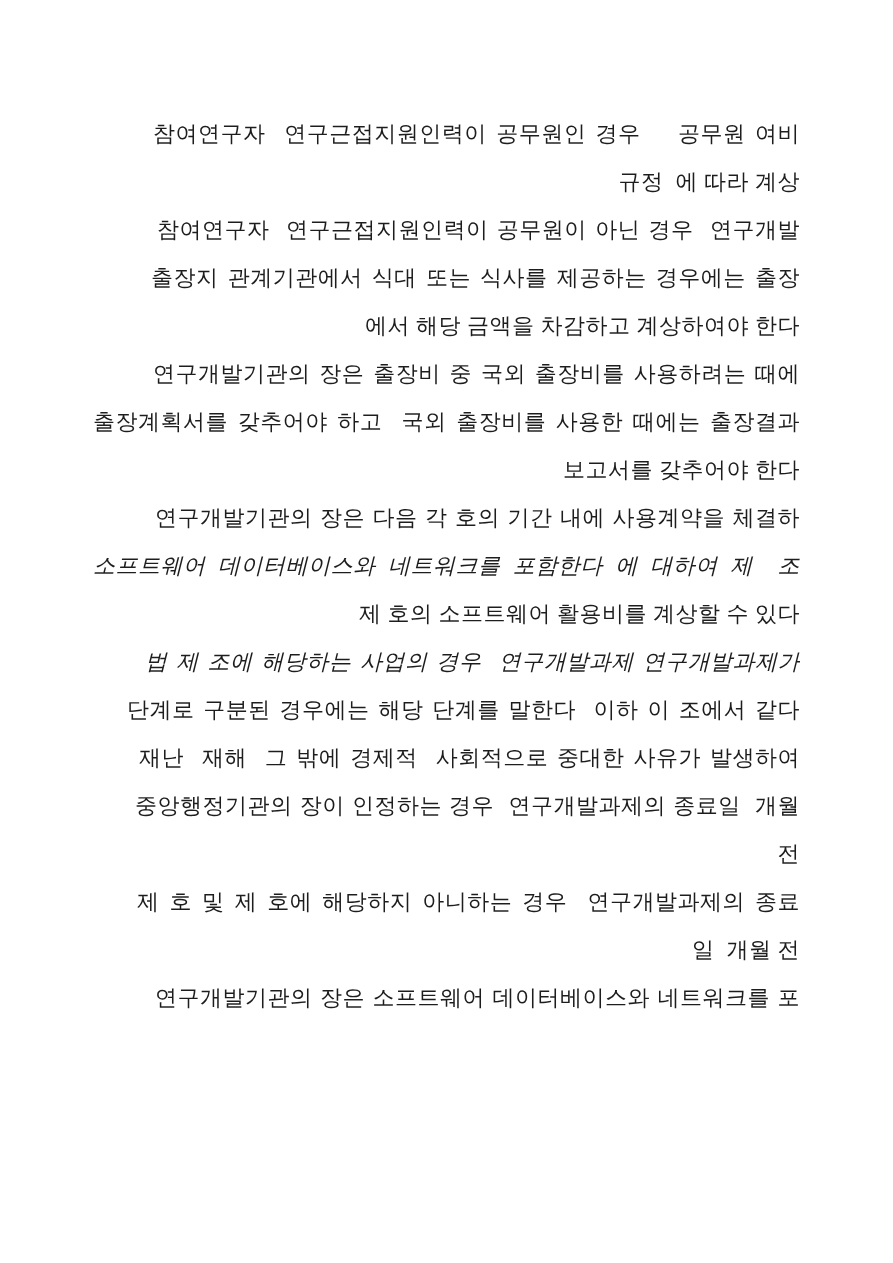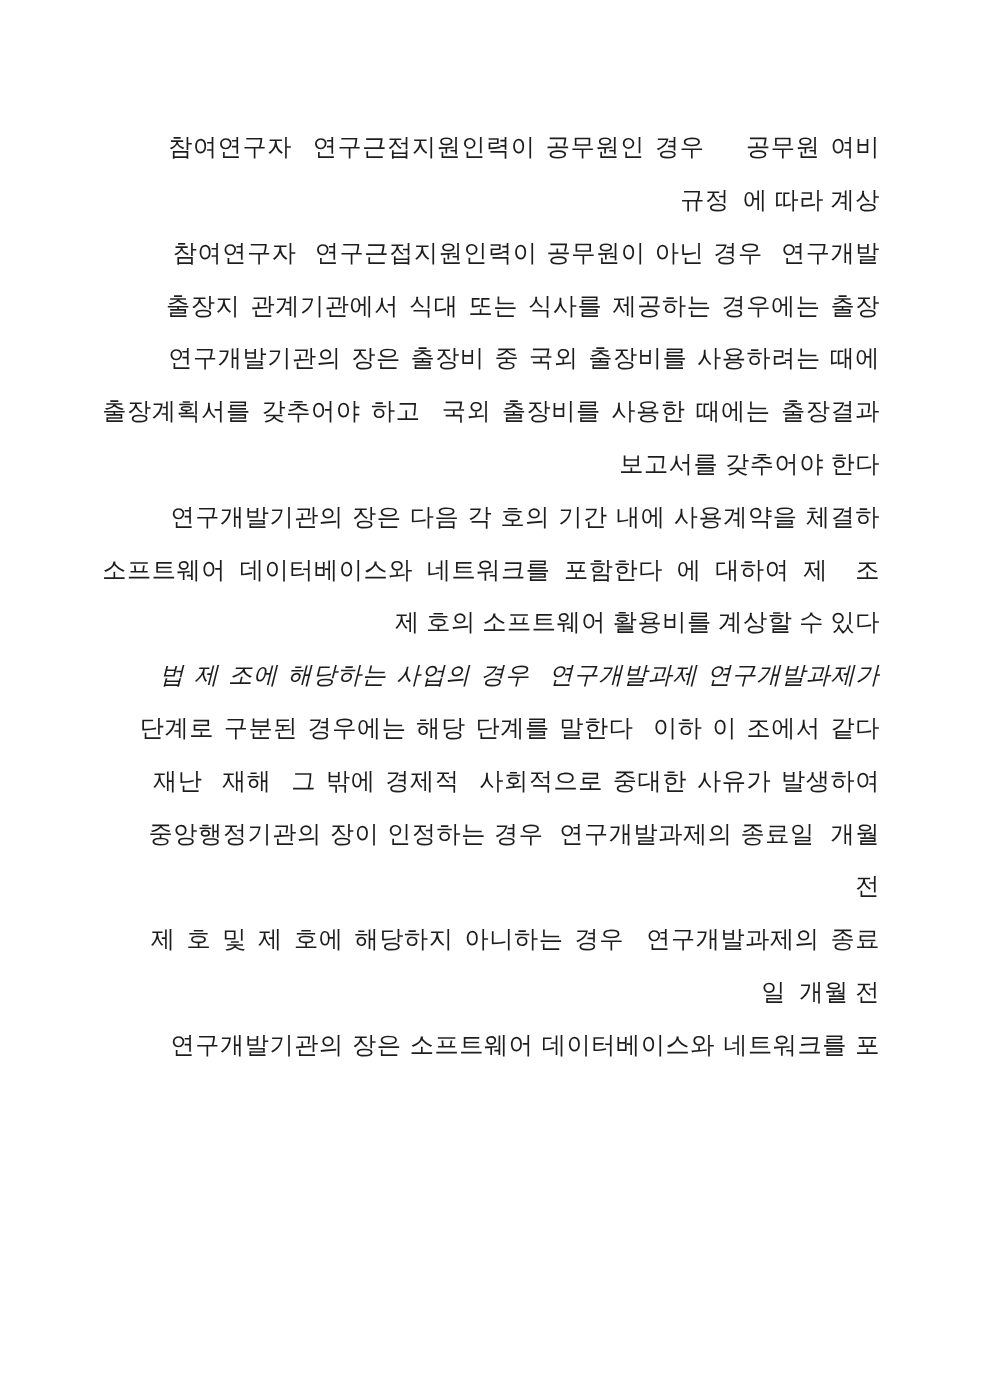--- a/index.html
+++ b/index.html
@@ -38,25 +38,26 @@
 </style>
 </head>
 <body>
 
 <div class="page" style="background: rgb(255, 255, 255); color: rgb(29, 29, 29);">
   <div class="text-block">
       <div class="line j" style="padding-left: 60px;">참여연구자  연구근접지원인력이 공무원인 경우    공무원 여비</div>
       <div class="line" style="padding-left: 30px;">규정  에 따라 계상</div>
       <div class="line j" style="padding-left: 64px;">참여연구자  연구근접지원인력이 공무원이 아닌 경우  연구개발기</div>
       <div class="line j" style="padding-left: 58px;">출장지 관계기관에서 식대 또는 식사를 제공하는 경우에는 출장비</div>
+      <div class="line" style="padding-left: 0px;">에서 해당 금액을 차감하고 계상하여야 한다</div>
       <div class="line j" style="padding-left: 60px;">연구개발기관의 장은 출장비 중 국외 출장비를 사용하려는 때에는</div>
       <div class="line j" style="padding-left: 0px;">출장계획서를 갖추어야 하고  국외 출장비를 사용한 때에는 출장결과</div>
       <div class="line" style="padding-left: 0px;">보고서를 갖추어야 한다</div>
       <div class="line j" style="padding-left: 62px;">연구개발기관의 장은 다음 각 호의 기간 내에 사용계약을 체결하는</div>
-      <div class="line j" style="padding-left: 0px;">소프트웨어 데이터베이스와 네트워크를 포함한다 에 대하여 제  조</div>
+      <div class="line j" style="padding-left: 0px; font-style: italic;">소프트웨어 데이터베이스와 네트워크를 포함한다 에 대하여 제  조</div>
       <div class="line" style="padding-left: 1px;">제 호의 소프트웨어 활용비를 계상할 수 있다</div>
       <div class="line j" style="padding-left: 52px; font-style: italic;">법 제 조에 해당하는 사업의 경우  연구개발과제 연구개발과제가</div>
       <div class="line j" style="padding-left: 34px; font-family: Liberation Serif, serif;">단계로 구분된 경우에는 해당 단계를 말한다  이하 이 조에서 같다</div>
       <div class="line j" style="padding-left: 46px;">재난  재해  그 밖에 경제적  사회적으로 중대한 사유가 발생하여</div>
       <div class="line j" style="padding-left: 42px;">중앙행정기관의 장이 인정하는 경우  연구개발과제의 종료일  개월</div>
       <div class="line" style="padding-left: 34px;">전</div>
       <div class="line j" style="padding-left: 44px;">제 호 및 제 호에 해당하지 아니하는 경우  연구개발과제의 종료</div>
       <div class="line" style="padding-left: 34px;">일  개월 전</div>
       <div class="line j" style="padding-left: 62px;">연구개발기관의 장은 소프트웨어 데이터베이스와 네트워크를 포함</div>
     </div>

